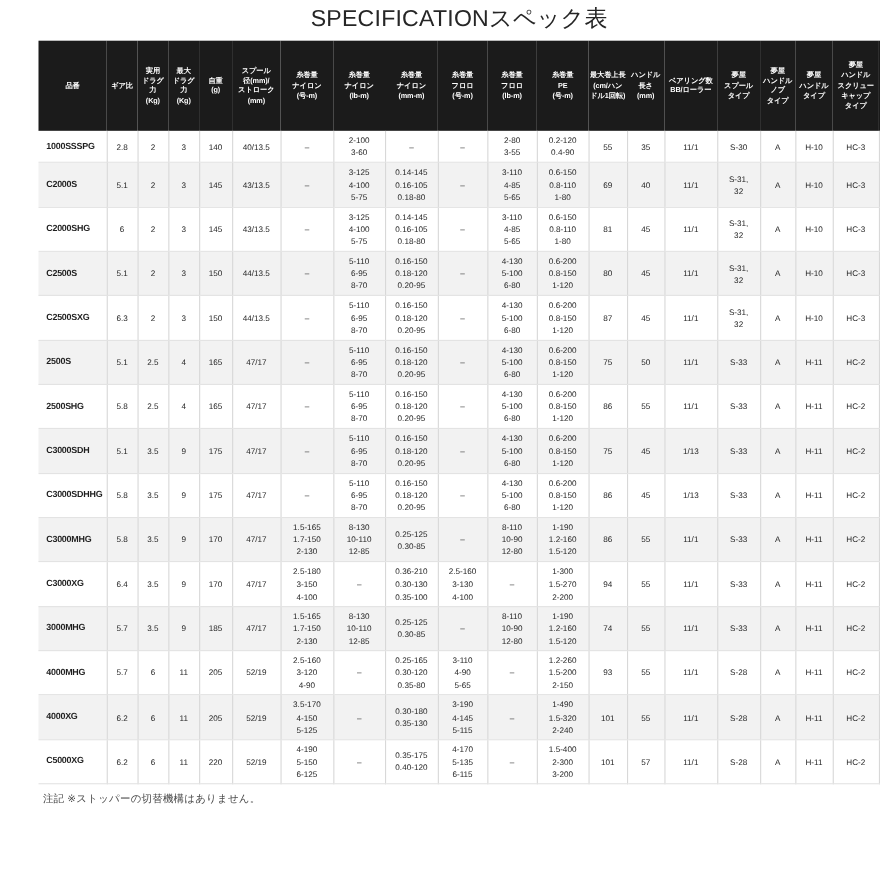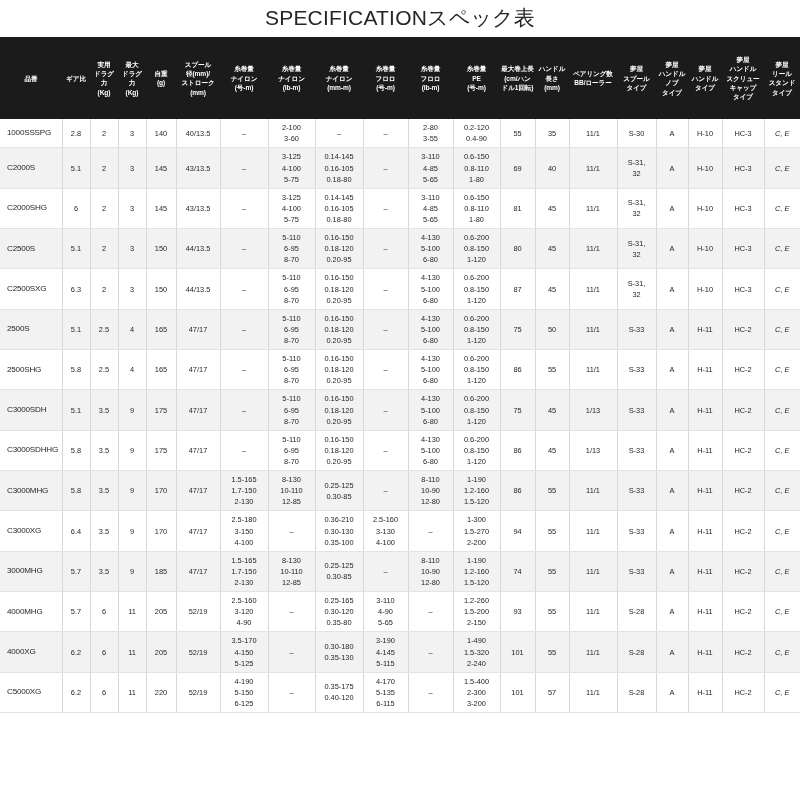--- a/index.html
+++ b/index.html
@@ -13,20 +13,21 @@
     height: 800px;
     font-family: "Liberation Sans", "DejaVu Sans", sans-serif;
     color: #222222;
     overflow: hidden;
   }
   #page {
     width: 800px;
     height: 800px;
     position: relative;
     box-sizing: border-box;
+    padding-left: 35px;
   }
   .page-title {
     text-align: center;
     font-size: 21px;
     font-weight: 400;
     letter-spacing: 0.2px;
     color: #262626;
     padding: 5px 0 6px 0;
     margin: 0;
     line-height: 1.25;
@@ -74,21 +75,21 @@
   }
   table.spec tbody tr:nth-child(odd) {
     background: #ffffff;
   }
   table.spec tbody tr:nth-child(even) {
     background: #f2f2f2;
   }
   table.spec tbody td.model {
     text-align: left;
     padding-left: 7px;
-    font-weight: 400;
+    font-weight: 700;
     font-size: 8.1px;
     letter-spacing: -0.2px;
   }
   .multi span {
     display: block;
   }
   .dash {
     font-size: 9px;
     color: #333;
   }
@@ -853,14 +854,15 @@
             </td>
             <td>A</td>
             <td>H-11</td>
             <td>HC-2</td>
             <td>C, E</td>
           </tr>
         </tbody>
     </table>
   </div>
 
+  <div class="note">注記 ※ストッパーの切替機構はありません。</div>
 
 </div>
 
 </body></html>

